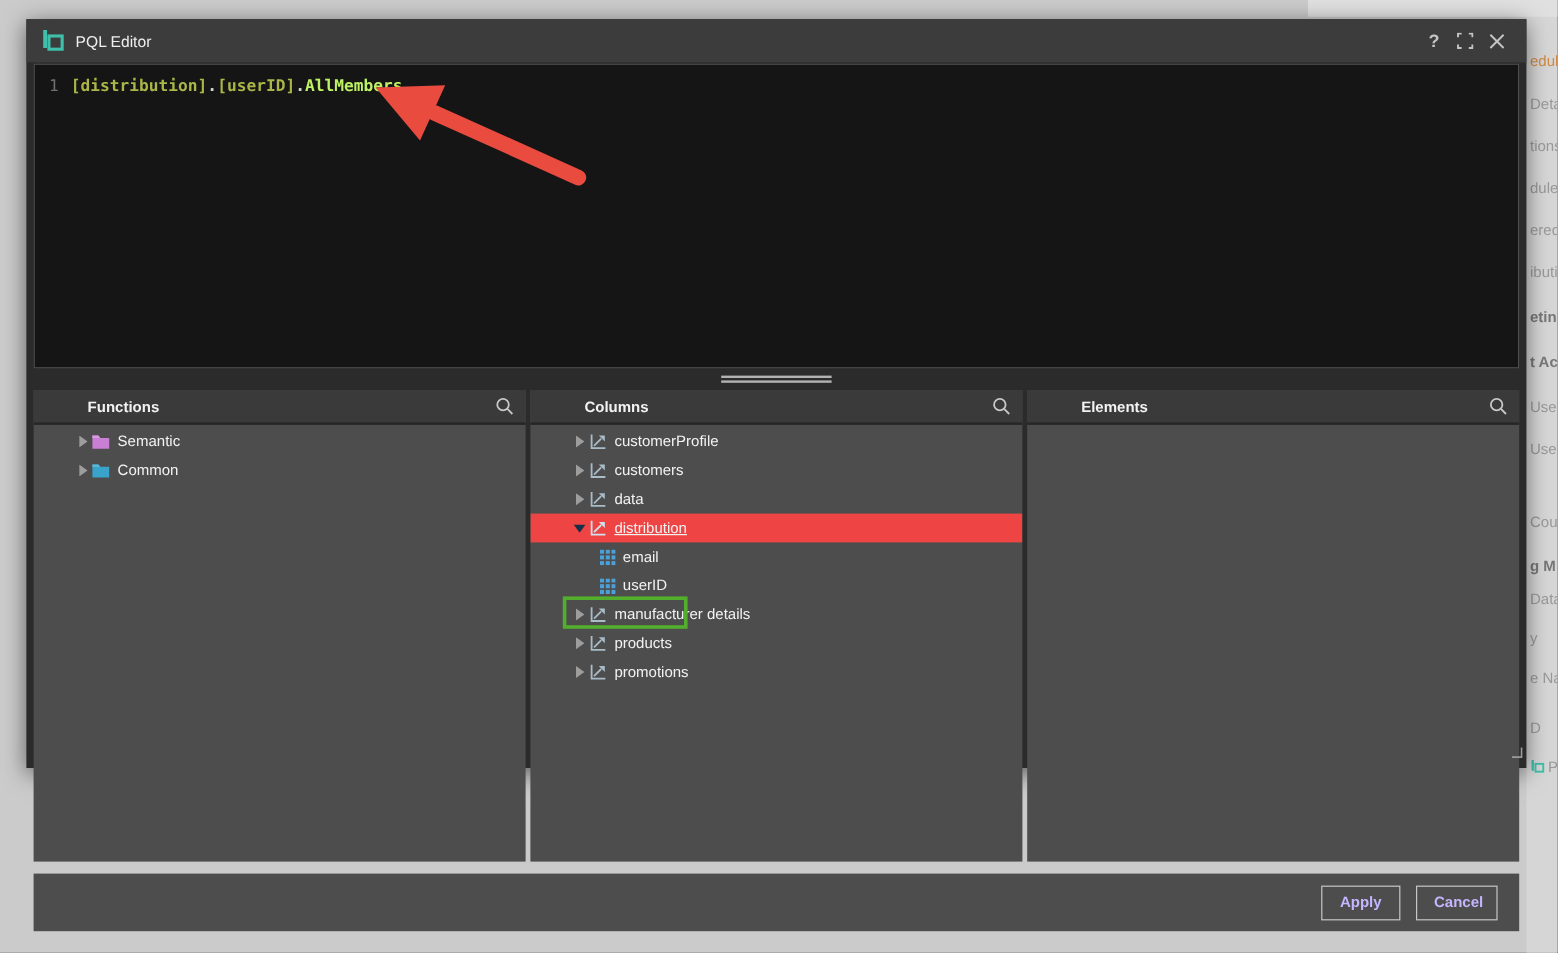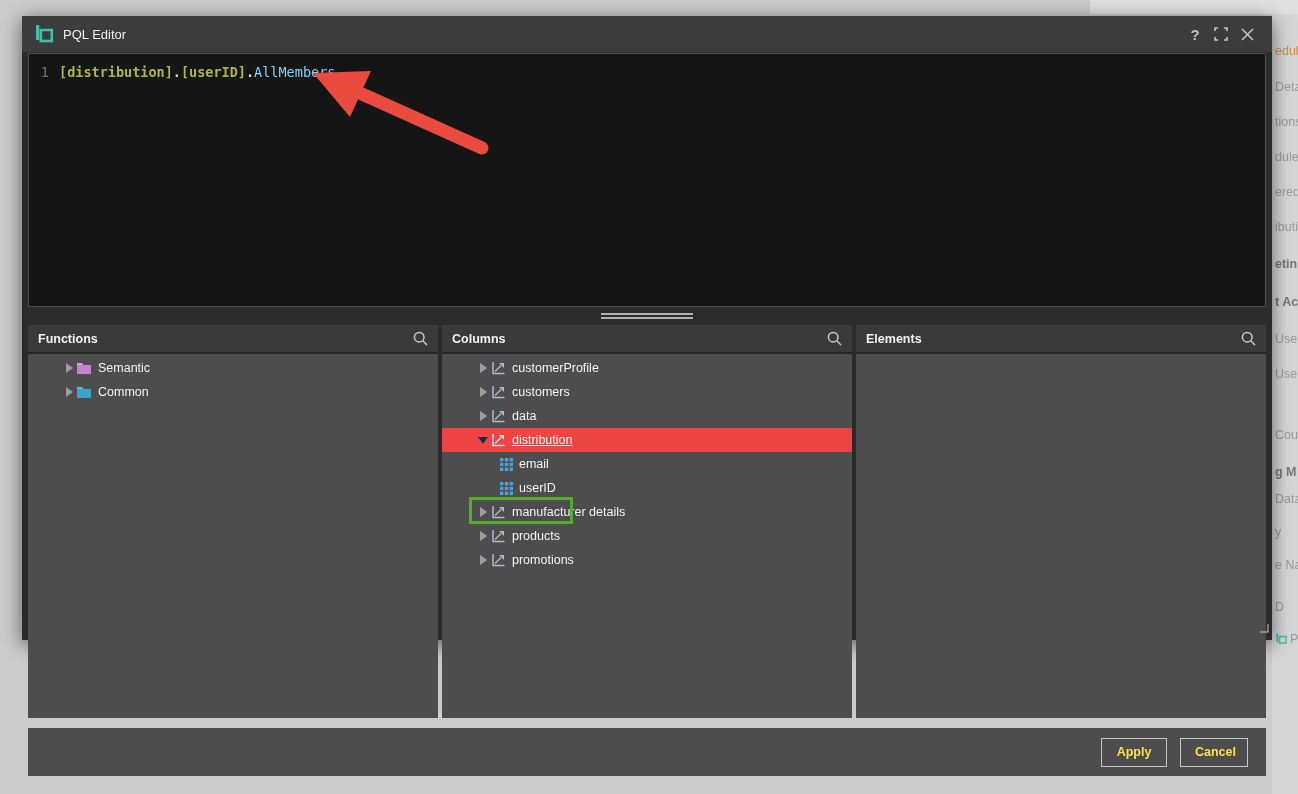--- a/index.html
+++ b/index.html
@@ -42,59 +42,59 @@
     position:absolute; top:37px; left:6px; right:6px; height:254px;
     background:#151515; border:1px solid #4e4e4e;
     font-family:"DejaVu Sans Mono","Liberation Mono",monospace;
     font-size:13.5px; padding-top:8px;
   }
   .code-line { display:flex; line-height:20px; }
   .gutter { width:30px; text-align:right; color:#707070; padding-right:10px; flex:none; }
   .code { font-weight:bold; white-space:pre; }
   .tok-id { color:#aab648; }
   .tok-dot { color:#d8d8d8; }
-  .tok-mem { color:#7dd3fc; font-weight:normal; }
+  .tok-mem { color:#bef264; font-weight:bold; }
 
   
   .arrow-overlay { position:absolute; inset:0; pointer-events:none; z-index:6; }
 
   
   .splitter { position:absolute; top:291px; left:0; right:0; height:18px; display:flex; align-items:center; justify-content:center; }
   .gripper { width:92px; cursor:row-resize; }
   .gripper div { height:2px; background:#b2b2b2; margin:2px 0; }
 
   
   .panels { position:absolute; top:309px; left:6px; right:6px; height:393px; display:flex; gap:4px; }
   .panel { flex:1; background:#4d4d4d; display:flex; flex-direction:column; min-width:0; }
   .panel-header {
     height:29px; background:#3a3a3a; border-bottom:2px solid #262626;
     display:flex; align-items:center; justify-content:space-between; padding:0 10px; flex:none;
   }
-  .panel-header .ph-title { font-size:12.5px; font-weight:bold; color:#f2f2f2; }
+  .panel-header .ph-title { font-size:12.5px; font-weight:bold; color:#f2f2f2;margin-left:35px; }
   .panel-body { flex:1; position:relative; padding-top:2px; overflow:hidden; }
 
   .trow { height:24px; display:flex; align-items:center; font-size:12.5px; color:#f2f2f2; cursor:pointer;padding-left:20px; }
   .trow .caret { width:14px; margin-left:14px; flex:none; display:flex; justify-content:center; }
   .trow .ticon { margin-left:0; margin-right:6px; flex:none; display:flex; }
   .trow.child { padding-left:42px;margin-left:16px; }
   .trow.selected { background:#ef4444;text-decoration:underline; }
 
   .green-box {
     position:absolute; left:27px; top:143px; width:104px; height:27px;
     border:3px solid #53ae2e; z-index:5; pointer-events:none;
   }
 
   
   .footer {
     position:absolute; left:6px; right:6px; top:712px; height:48px;
     background:#4d4d4d; display:flex; align-items:center; justify-content:flex-end;
     padding-right:18px; gap:13px;
   }
   .btn {
-    height:29px; background:transparent; border:1px solid #c6c6c6; color:#fde047;
+    height:29px; background:transparent; border:1px solid #c6c6c6; color:#c4b5fd;
     font-family:"Liberation Sans",sans-serif; font-size:12.5px; font-weight:bold;
     cursor:pointer; padding:0 14px;
   }
   .btn.apply { width:66px; }
   .btn.cancel { width:68px; }
   .resize-grip { position:absolute; right:3px; bottom:3px; }
 </style>
 </head>
 <body>
 

